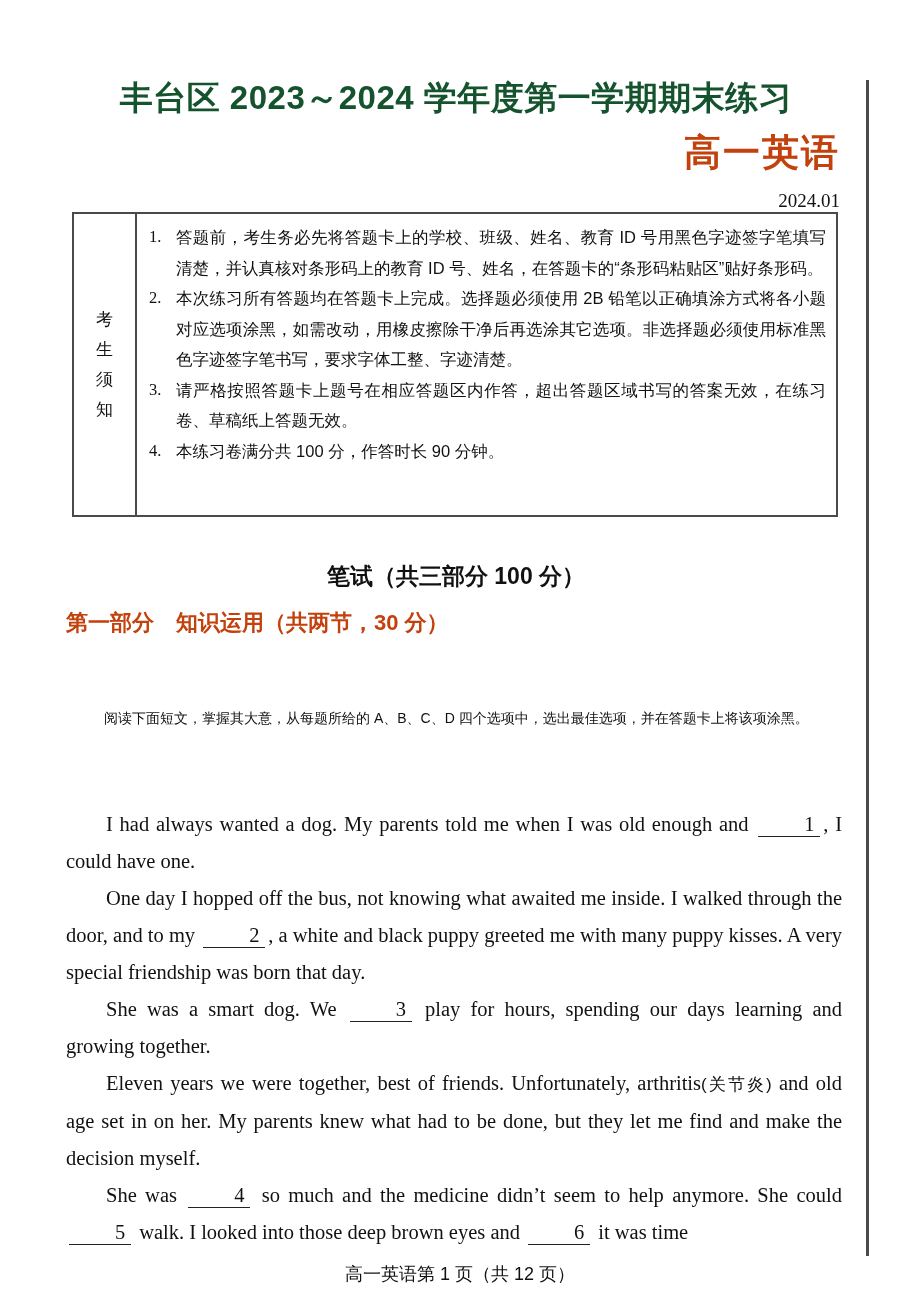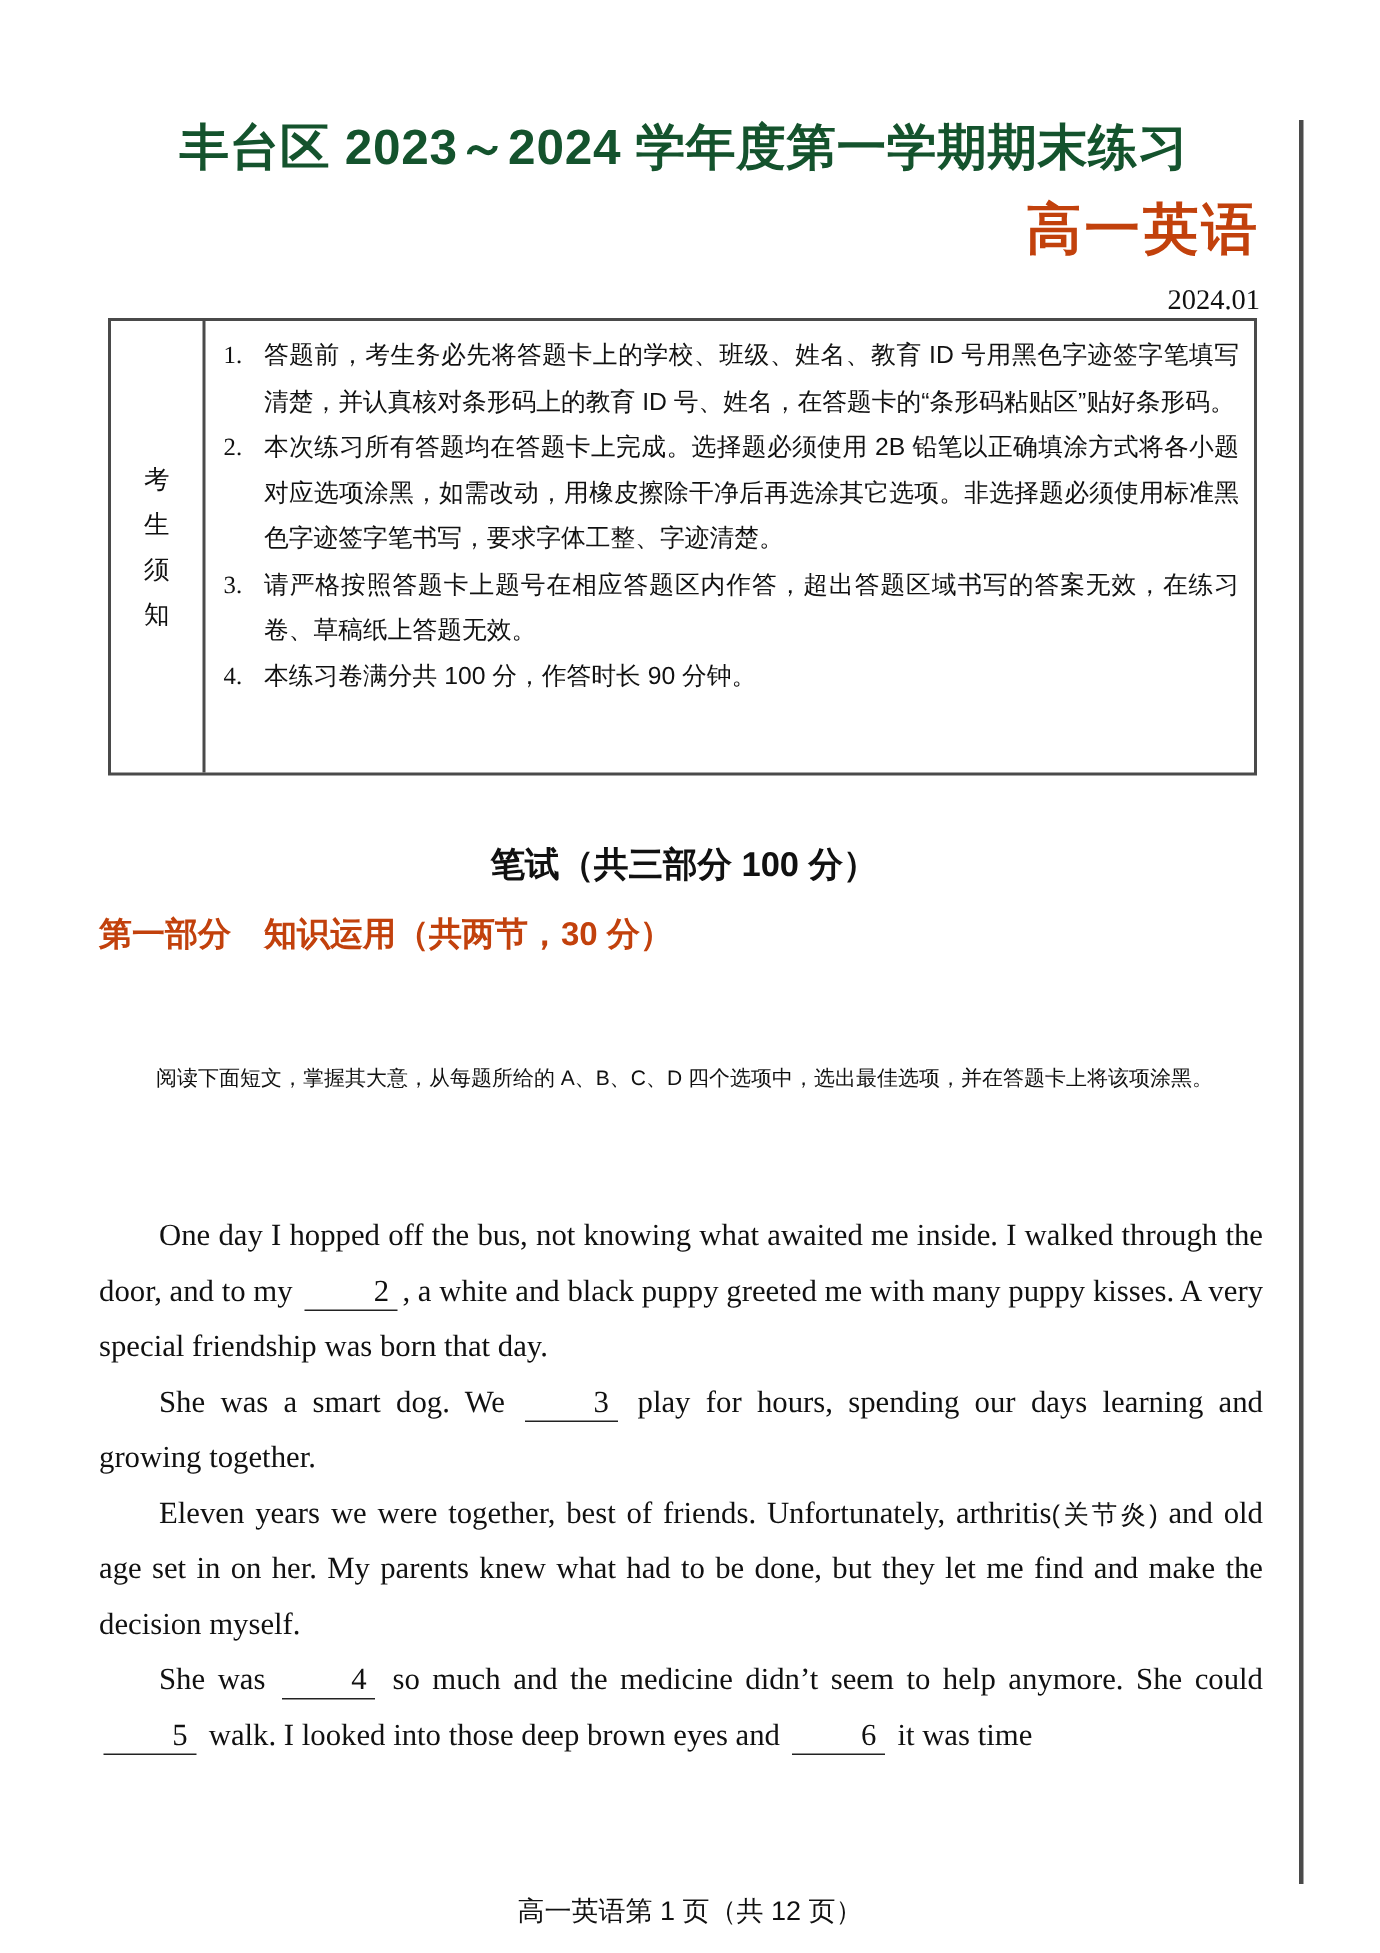--- a/index.html
+++ b/index.html
@@ -227,20 +227,21 @@
           <li><span class="num">4.</span><span>本练习卷满分共 100 分，作答时长 90 分钟。</span></li>
         </ol>
     </div>
   </div>
 
   <div class="exam-head">笔试（共三部分 100 分）</div>
   <div class="part-head">第一部分　知识运用（共两节，30 分）</div>
   <div class="task-directions">阅读下面短文，掌握其大意，从每题所给的 A、B、C、D 四个选项中，选出最佳选项，并在答题卡上将该项涂黑。</div>
 
   <div class="passage">
+      <p><span>I had always wanted a dog. My parents told me when I was old enough and </span><span class="blank">1</span><span>, I could have one.</span></p>
       <p><span>One day I hopped off the bus, not knowing what awaited me inside. I walked through the door, and to my </span><span class="blank">2</span><span>, a white and black puppy greeted me with many puppy kisses. A very special friendship was born that day.</span></p>
       <p><span>She was a smart dog. We </span><span class="blank">3</span><span> play for hours, spending our days learning and growing together.</span></p>
       <p><span>Eleven years we were together, best of friends. Unfortunately, arthritis</span><span class="zh-gloss">(关节炎)</span><span> and old age set in on her. My parents knew what had to be done, but they let me find and make the decision myself.</span></p>
       <p><span>She was </span><span class="blank">4</span><span> so much and the medicine didn’t seem to help anymore. She could </span><span class="blank">5</span><span> walk. I looked into those deep brown eyes and </span><span class="blank">6</span><span> it was time</span></p>
     </div>
 
   <div class="footer">高一英语第 1 页（共 12 页）</div>
 
 </div>
 

